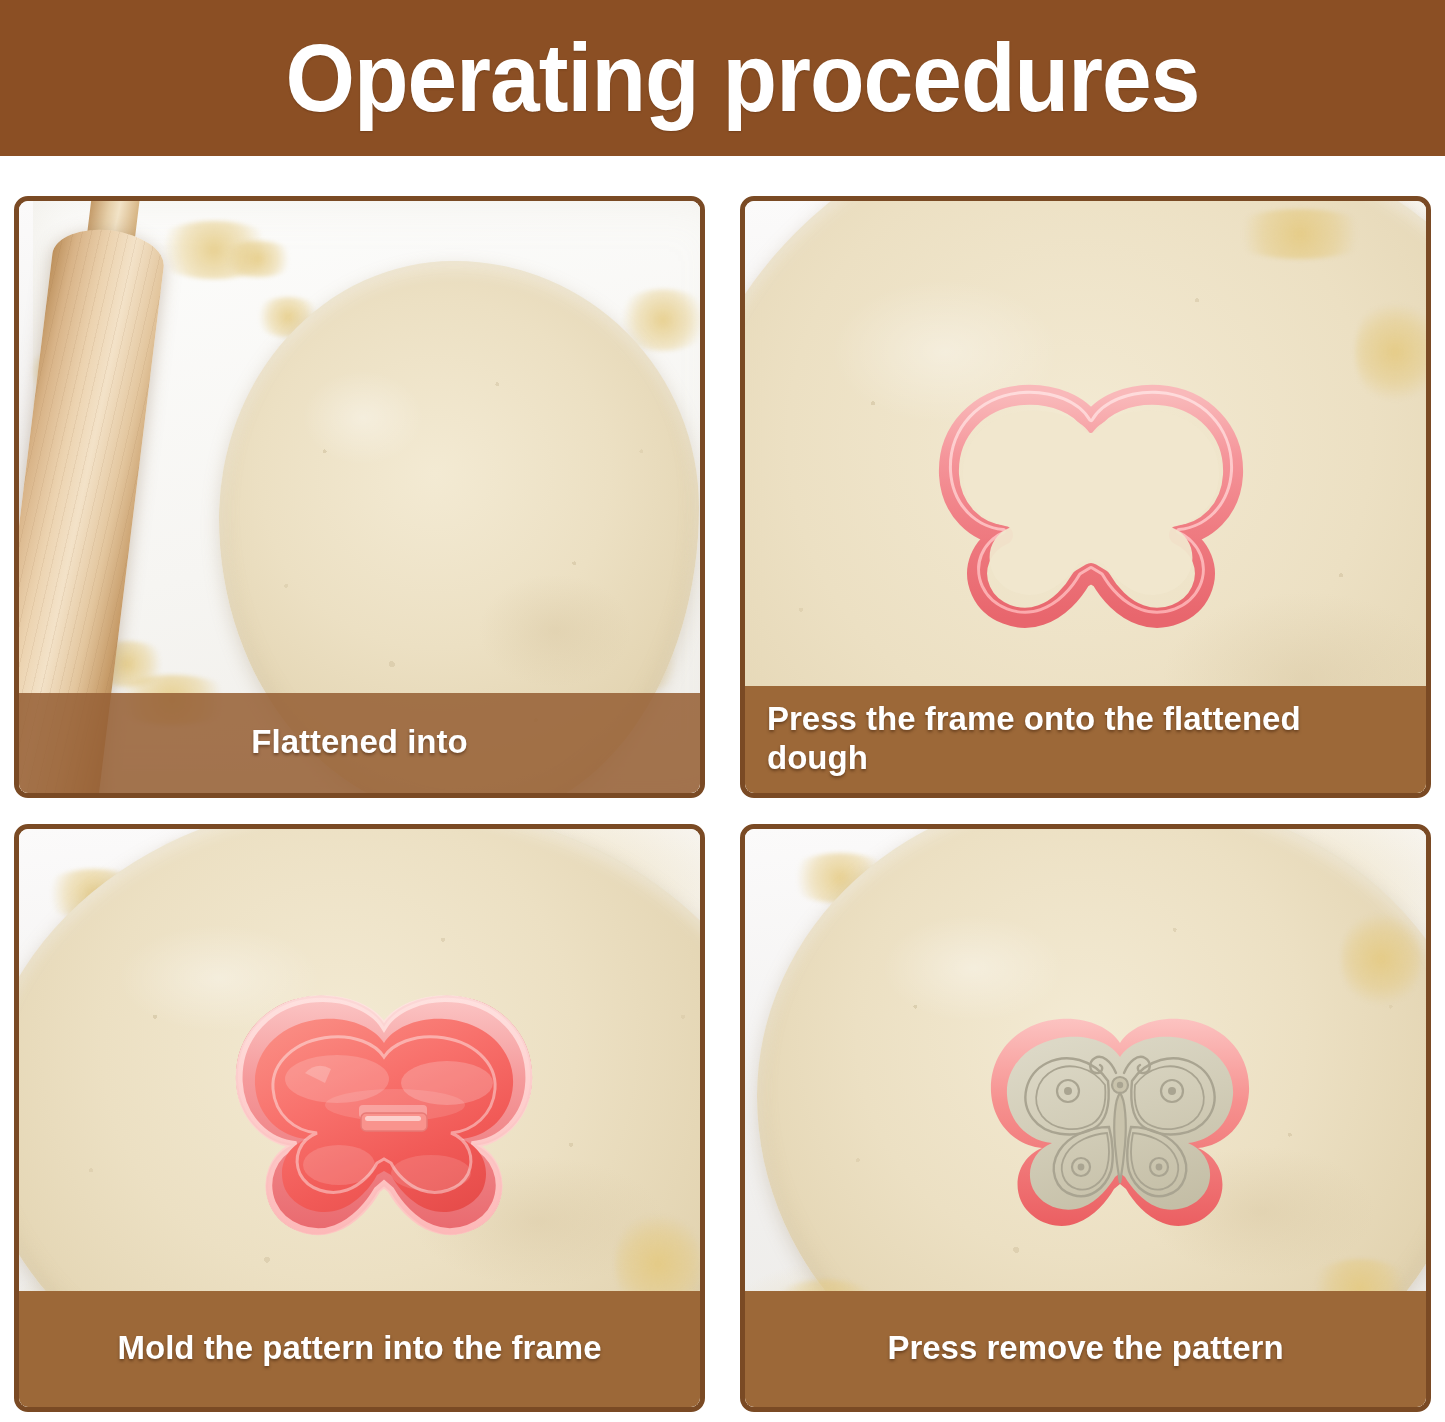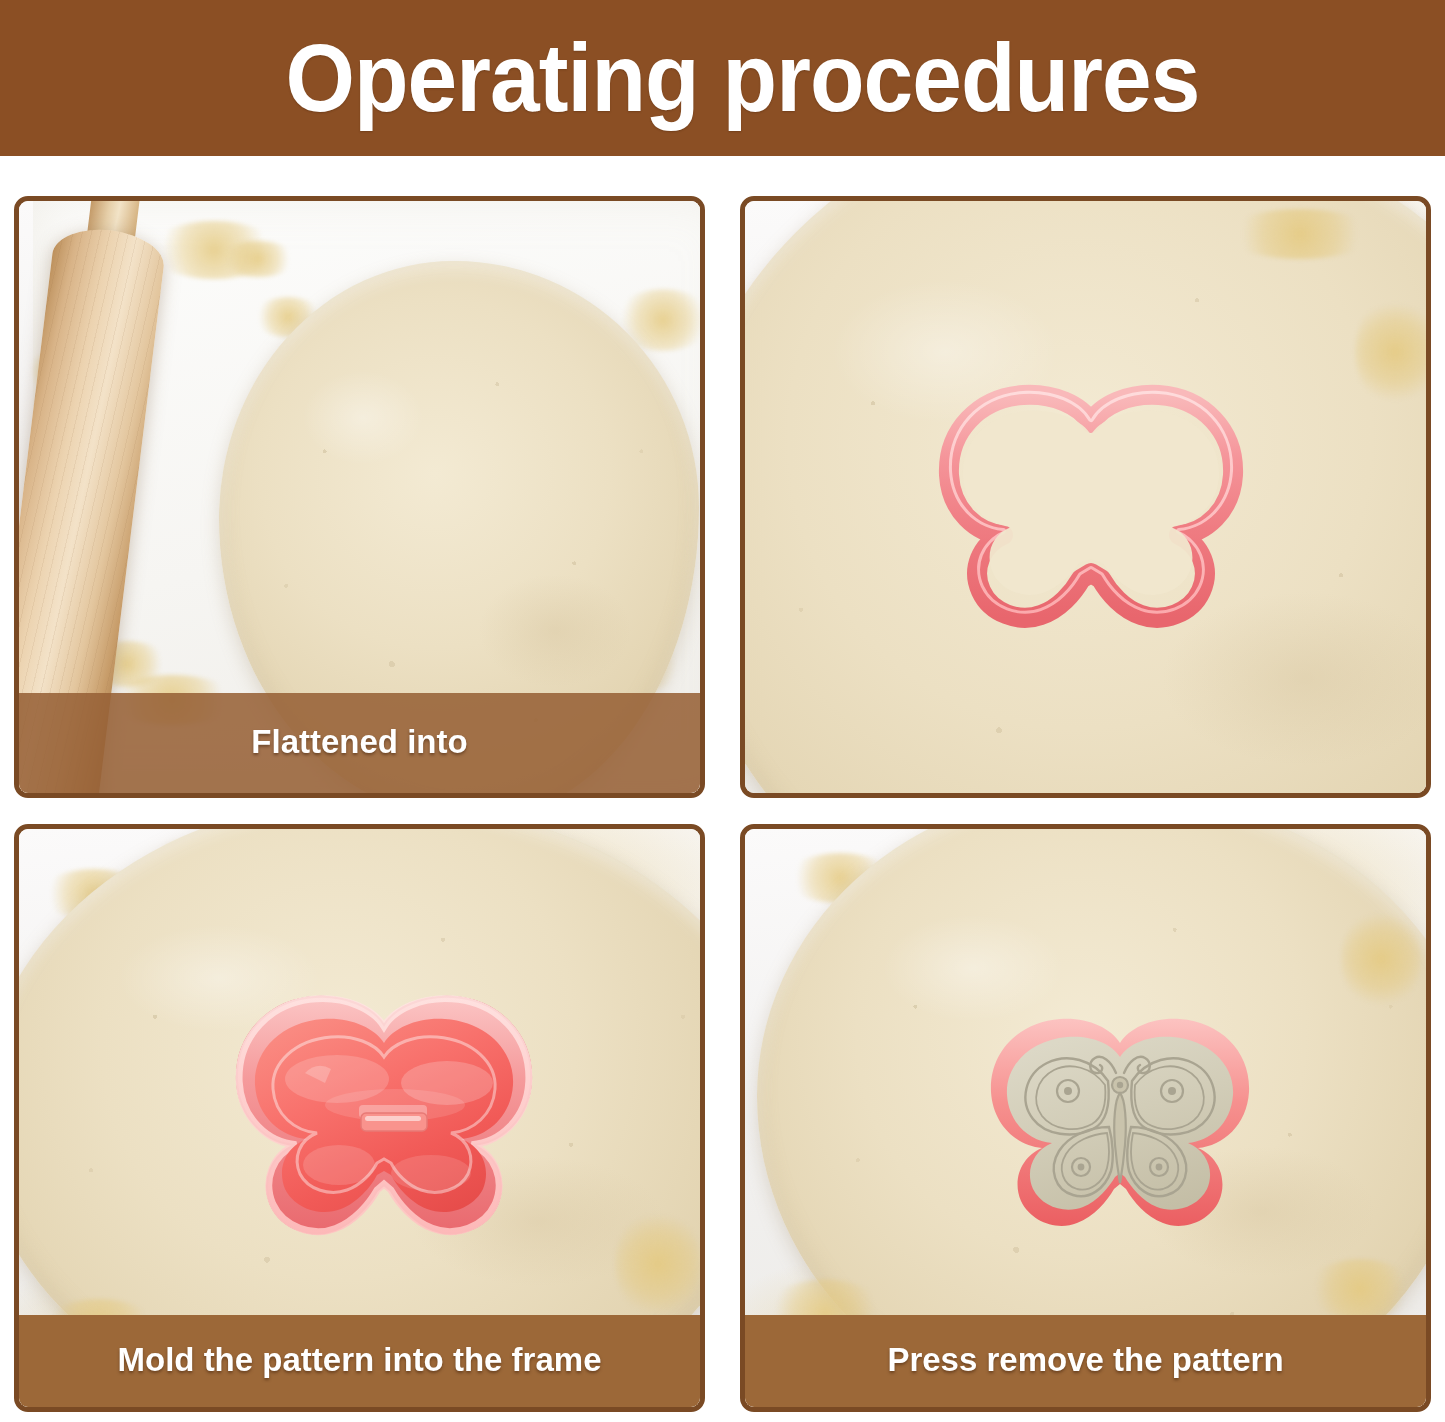--- a/index.html
+++ b/index.html
@@ -84,21 +84,21 @@
     display: flex;
     align-items: center;
     justify-content: center;
     text-align: center;
   }
   .caption-bar.translucent { background: rgba(150,96,54,0.87); }
   .caption-bar.left { justify-content: flex-start; text-align: left; }
 
   .cap-h1 { height: 100px; }
   .cap-h2 { height: 107px; }
-  .cap-h3 { height: 92px; text-align: right; }
+  .cap-h3 { height: 116px; text-align: right; }
 
   
 
   
   .board {
     position: absolute;
     inset: 0;
     background:
       radial-gradient(ellipse 55% 40% at 78% 12%, rgba(226,200,130,0.45), rgba(226,200,130,0) 60%),
       radial-gradient(ellipse 30% 22% at 14% 88%, rgba(226,200,130,0.40), rgba(226,200,130,0) 62%),
@@ -327,20 +327,23 @@
                      C128,204 140,192 148,180
                      L160,176 L172,180
                      C180,192 192,204 208,210 C226,216 250,208 258,190
                      C266,172 260,152 240,144
                      C262,142 286,124 288,94
                      C290,58 262,31 224,28 C196,26 169,36 160,52 Z" fill="#F0E7CE" opacity="0.95"></path>
           </svg>
         </div>
       </div>
 
+      <div class="caption-bar cap-h2 left">
+        <span>Press the frame onto the flattened dough</span>
+      </div>
     </div>
 
     <div class="panel">
       <div class="panel-photo">
         <div class="board"></div>
 
         <div class="dust" style="left:118px;top:8px;width:170px;height:58px;"></div>
         <div class="dust" style="left:20px;top:40px;width:110px;height:50px;"></div>
 
         <div class="dough-round p3-dough"></div>

